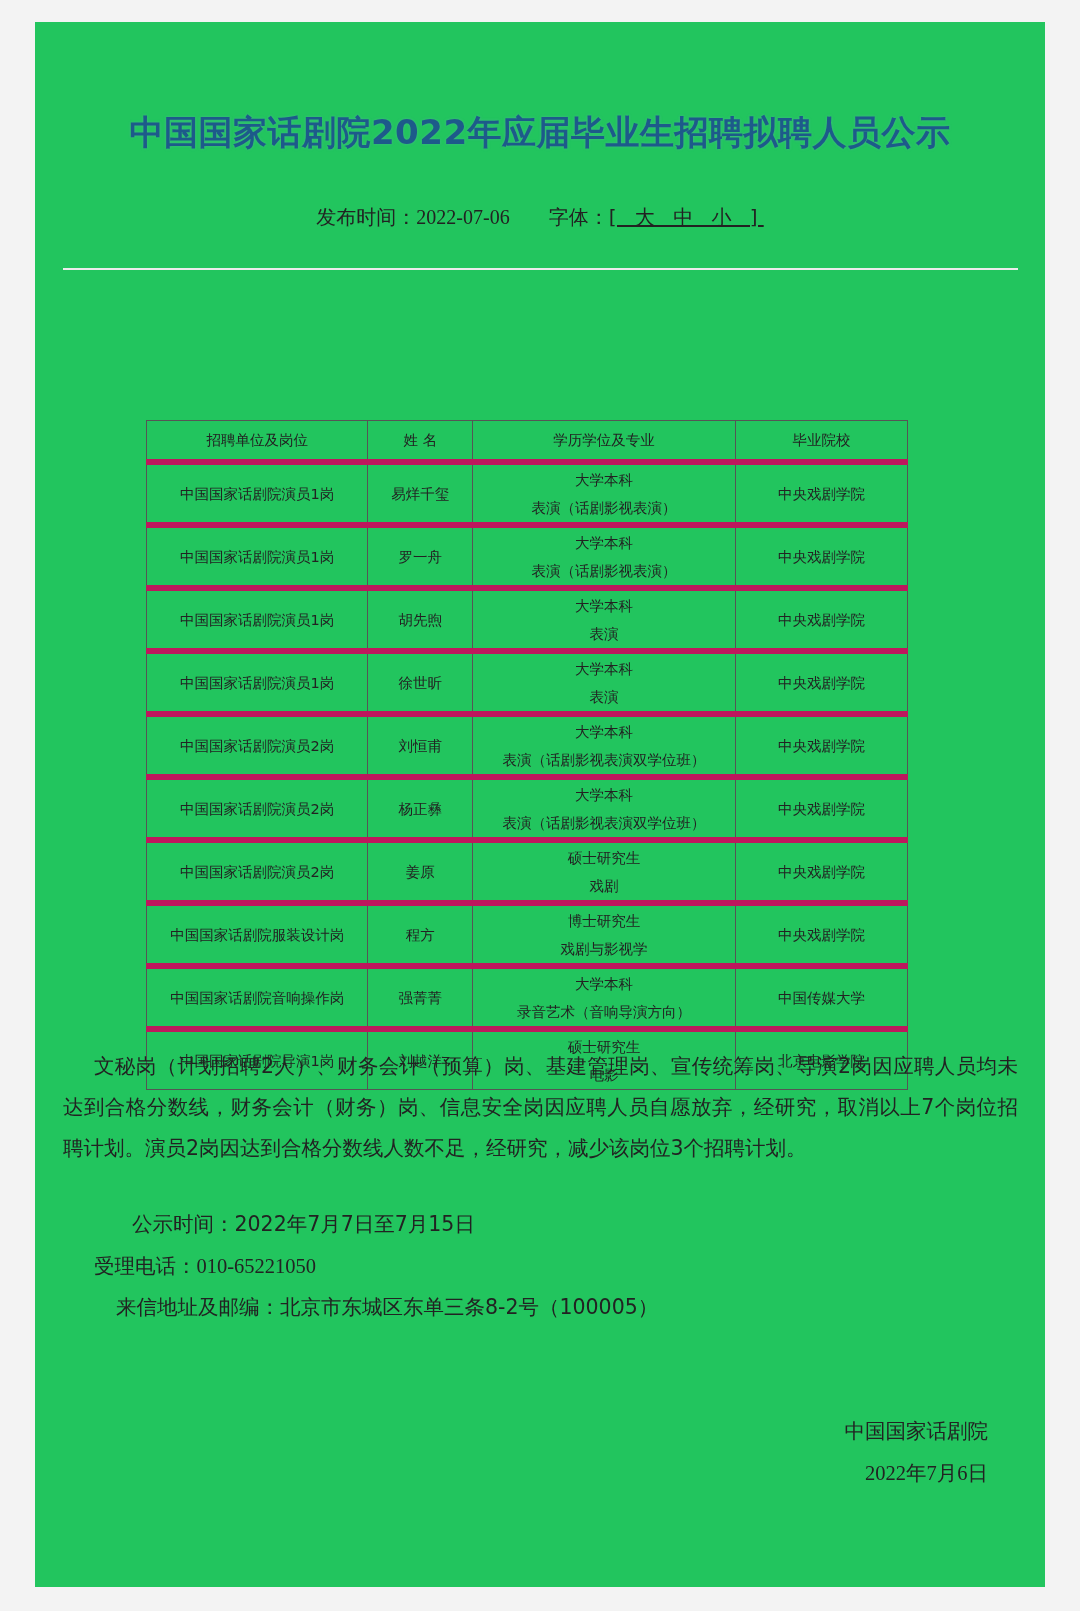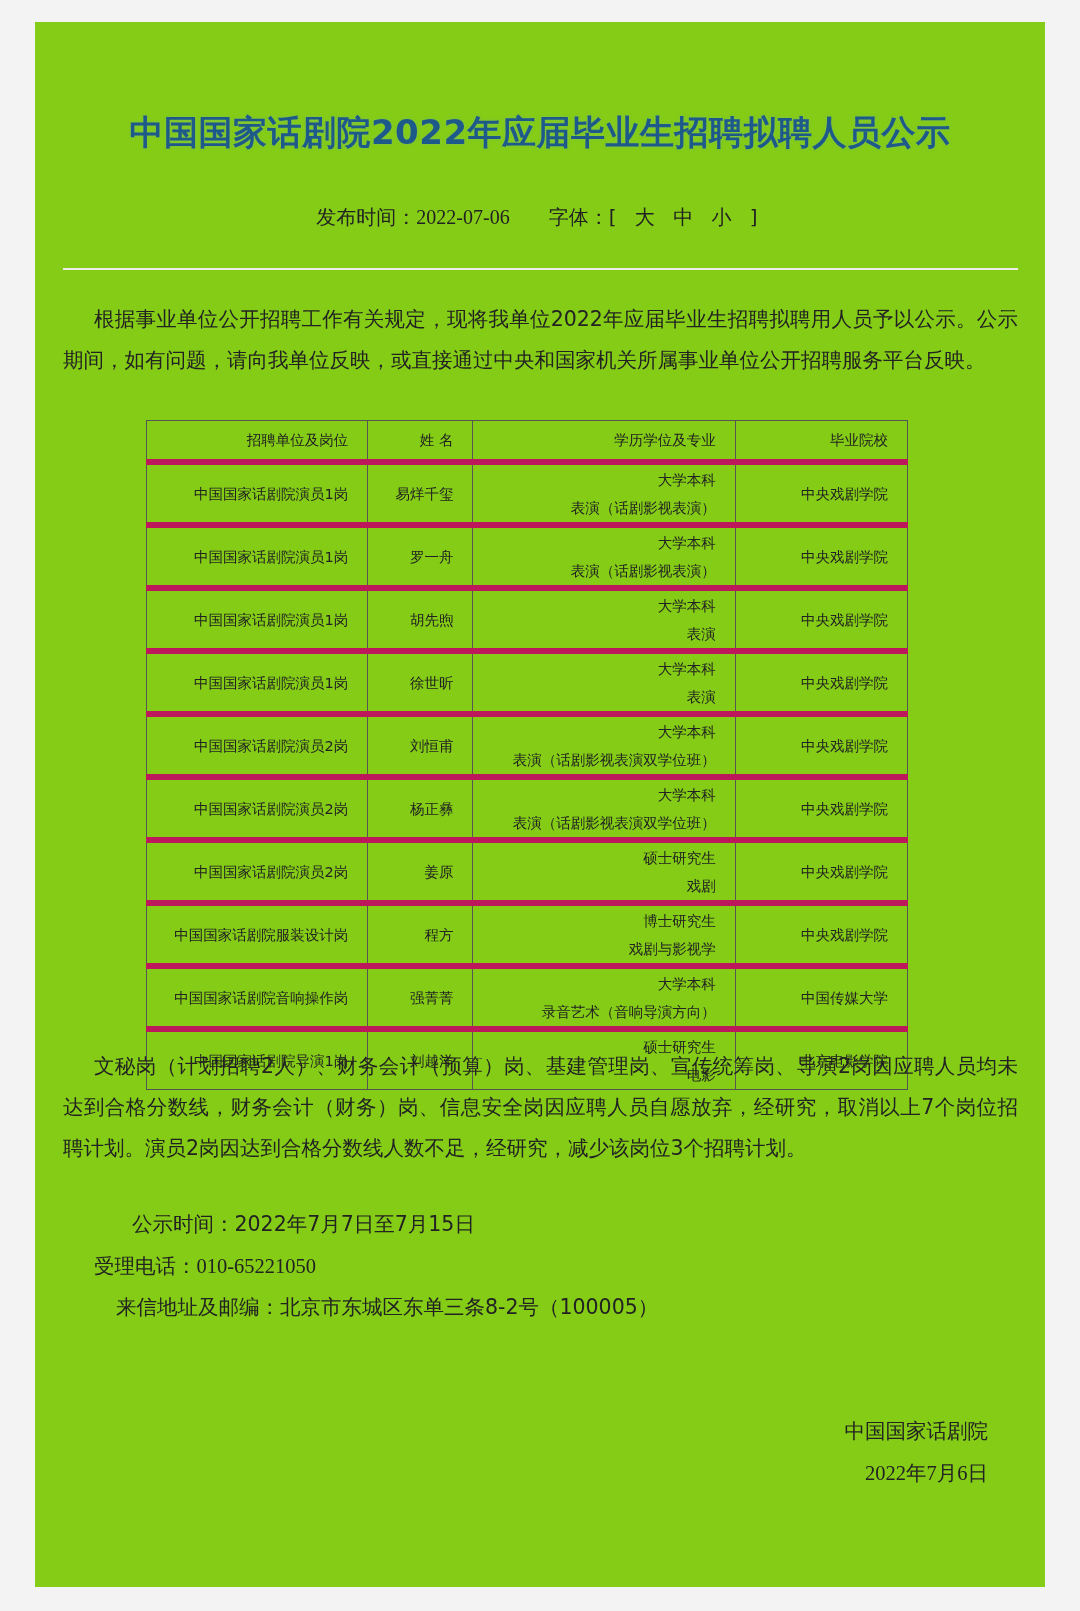--- a/index.html
+++ b/index.html
@@ -7,41 +7,41 @@
     width: 1080px; height: 1611px;
     background: #f3f3f3;
     font-family: "DejaVu Sans", "Liberation Sans", sans-serif;
     color: #222;
     overflow: hidden;
   }
   .card {
     position: absolute;
     left: 35px; top: 22px;
     width: 1010px; height: 1565px;
-    background: #84cc16;
+    background: #22c55e;
   }
   .title {
     position: absolute;
     left: 0; width: 1010px; top: 88px;
     text-align: center;
     font-size: 34px;
     font-weight: bold;
     color: #1d5a8a;
     letter-spacing: 0.5px;
     text-shadow: 0 0 3px rgba(120,170,210,0.35);
   }
   .meta {
     position: absolute;
     left: 0; width: 1010px; top: 182px;
     text-align: center;
     font-size: 20px;
     color: #222;
   }
   .meta .date { font-family: "Liberation Serif", serif; margin-right: 39px; }
-  .meta .fontsize-link { letter-spacing: 6px; cursor: pointer; }
+  .meta .fontsize-link { letter-spacing: 6px; cursor: pointer; text-decoration: underline; }
   .divider {
     position: absolute;
     left: 28px; width: 955px; top: 246px;
     height: 2px; background: #ececec;
   }
   .para {
     position: absolute;
     left: 28px; width: 955px;
     font-size: 20.5px;
     line-height: 41px;
@@ -53,21 +53,21 @@
   table.roster {
     position: absolute;
     left: 111px; top: 398px;
     width: 762px;
     border-collapse: collapse;
     font-size: 14.5px;
     color: #222;
   }
   table.roster th, table.roster td {
     border: 1px solid #555;
-    text-align: right;
+    text-align: center;
     vertical-align: middle;
     padding: 0 19px;
     font-weight: normal;
   }
   table.roster th { height: 38px; }
   table.roster td { height: 57px; line-height: 28px; }
   table.roster tr.row td { border-top: 6px solid #be185d; }
   col.c1 { width: 221px; } col.c2 { width: 105px; } col.c3 { width: 262px; } col.c4 { width: 172px; }
   .notes { top: 1024px; }
   .info { position: absolute; left: 59px; font-size: 20.5px; color: #222; }
@@ -88,21 +88,20 @@
 
 <div class="card">
   <div class="title">中国国家话剧院2022年应届毕业生招聘拟聘人员公示</div>
 
   <div class="meta">
     <span>发布时间：</span><span class="date">2022-07-06</span><span>字体：</span><span class="fontsize-link">[ 大 中 小 ]</span>
   </div>
 
   <div class="divider"></div>
 
-  <div class="para intro">根据事业单位公开招聘工作有关规定，现将我单位2022年应届毕业生招聘拟聘用人员予以公示。公示期间，如有问题，请向我单位反映，或直接通过中央和国家机关所属事业单位公开招聘服务平台反映。</div>
 
   <table class="roster">
     <colgroup>
         <col class="c1">
         <col class="c2">
         <col class="c3">
         <col class="c4">
       </colgroup>
     <thead>
       <tr>

